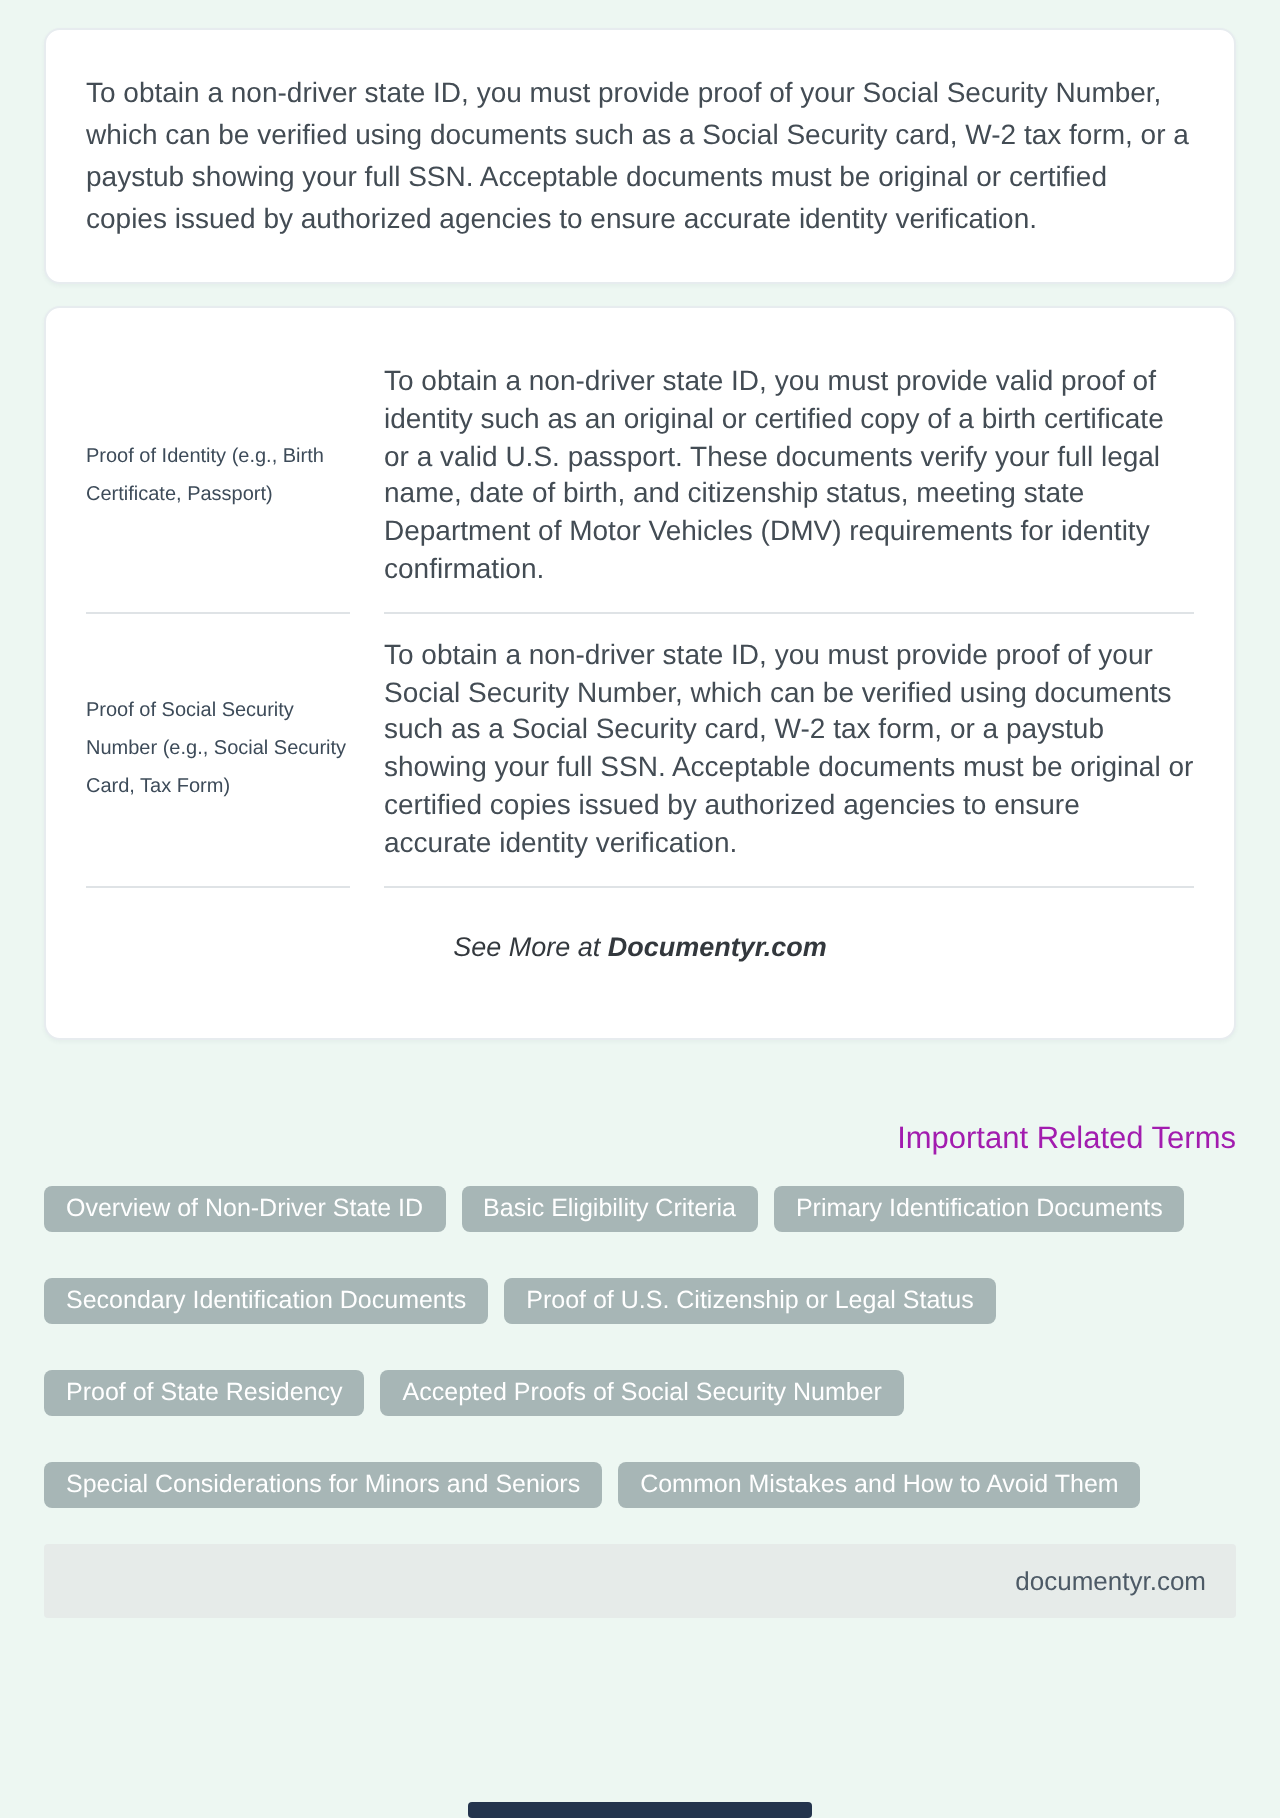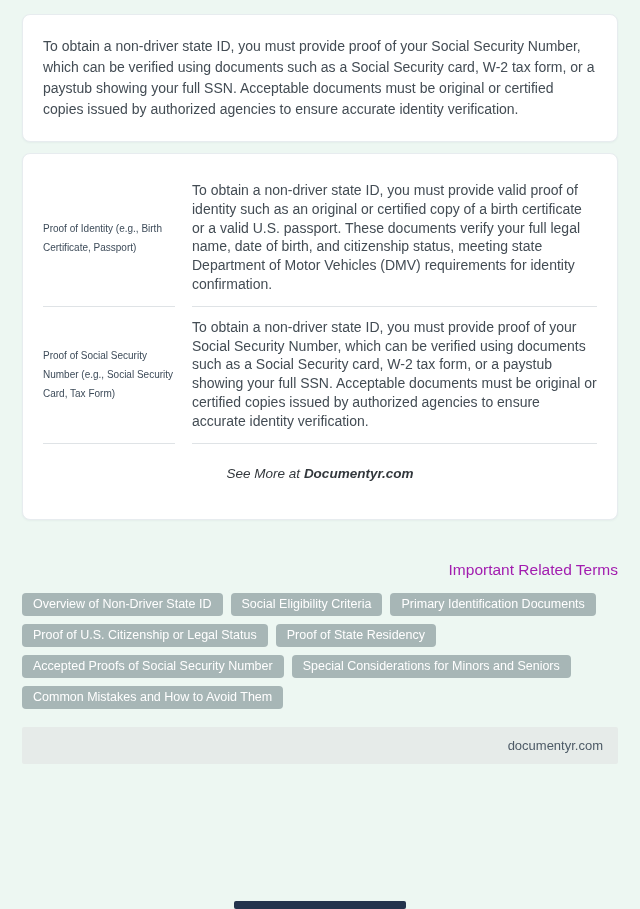--- a/index.html
+++ b/index.html
@@ -54,21 +54,21 @@
     text-align:center; font-style:italic; font-size:13.5px;
     color:#33383d; margin-top:22px; margin-bottom:20px;
   }
   .see-more b{font-weight:700;}
   .related-heading{
     text-align:right; font-size:15.5px; font-weight:500;
     color:#a21caf; margin-top:41px;
   }
   .tags{
     margin-top:14px; display:flex; flex-wrap:wrap;
-    gap:8px 8px; align-content:flex-start;
+    gap:23px 8px; align-content:flex-start;
   }
   .tag{
     background:var(--pill-bg); color:var(--pill-text);
     font-size:12.5px; line-height:13px; padding:5px 11px;
     border-radius:4px; white-space:nowrap; cursor:pointer;
   }
   .footer-bar{
     margin-top:18px; height:37px; background:var(--footer-bg);
     display:flex; align-items:center; justify-content:flex-end;
     padding-right:15px; border-radius:2px;
@@ -104,22 +104,23 @@
       </div>
 
     </div>
     <p class="see-more"><span>See More at </span><b>Documentyr.com</b></p>
   </div>
 
   <h2 class="related-heading">Important Related Terms</h2>
 
   <div class="tags">
     <span class="tag">Overview of Non-Driver State ID</span>
-    <span class="tag">Social Eligibility Criteria</span>
+    <span class="tag">Basic Eligibility Criteria</span>
     <span class="tag">Primary Identification Documents</span>
+    <span class="tag">Secondary Identification Documents</span>
     <span class="tag">Proof of U.S. Citizenship or Legal Status</span>
     <span class="tag">Proof of State Residency</span>
     <span class="tag">Accepted Proofs of Social Security Number</span>
     <span class="tag">Special Considerations for Minors and Seniors</span>
     <span class="tag">Common Mistakes and How to Avoid Them</span>
   </div>
 
   <div class="footer-bar">
     <span class="footer-site">documentyr.com</span>
   </div>

